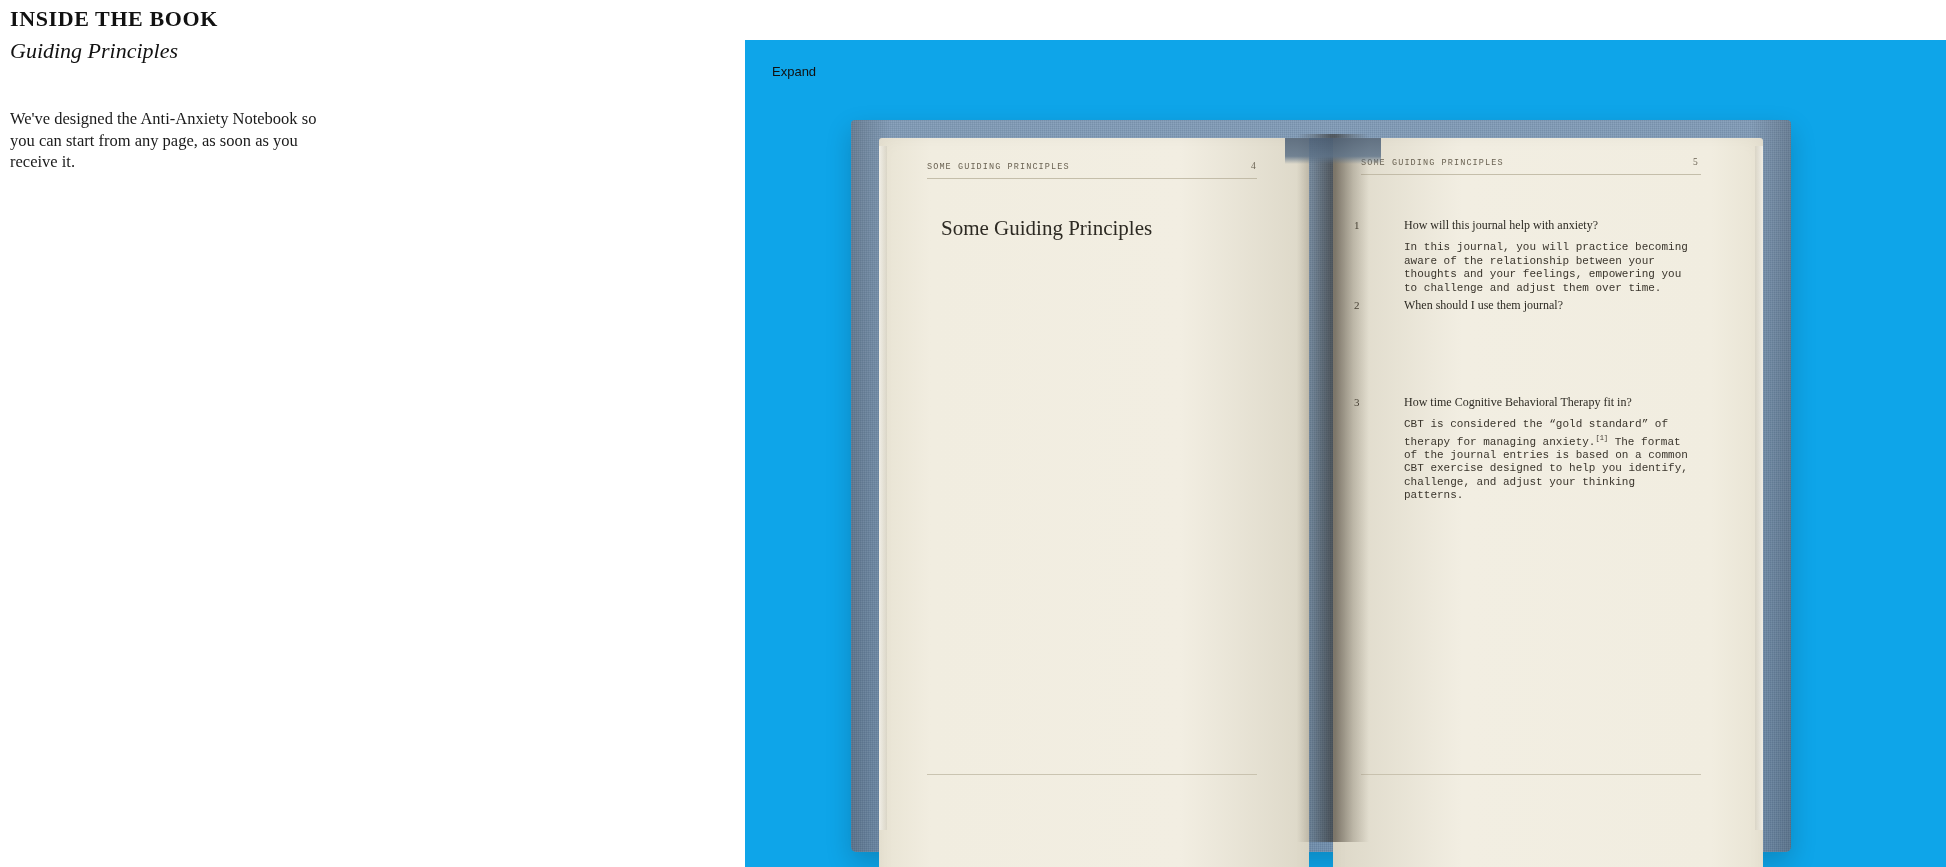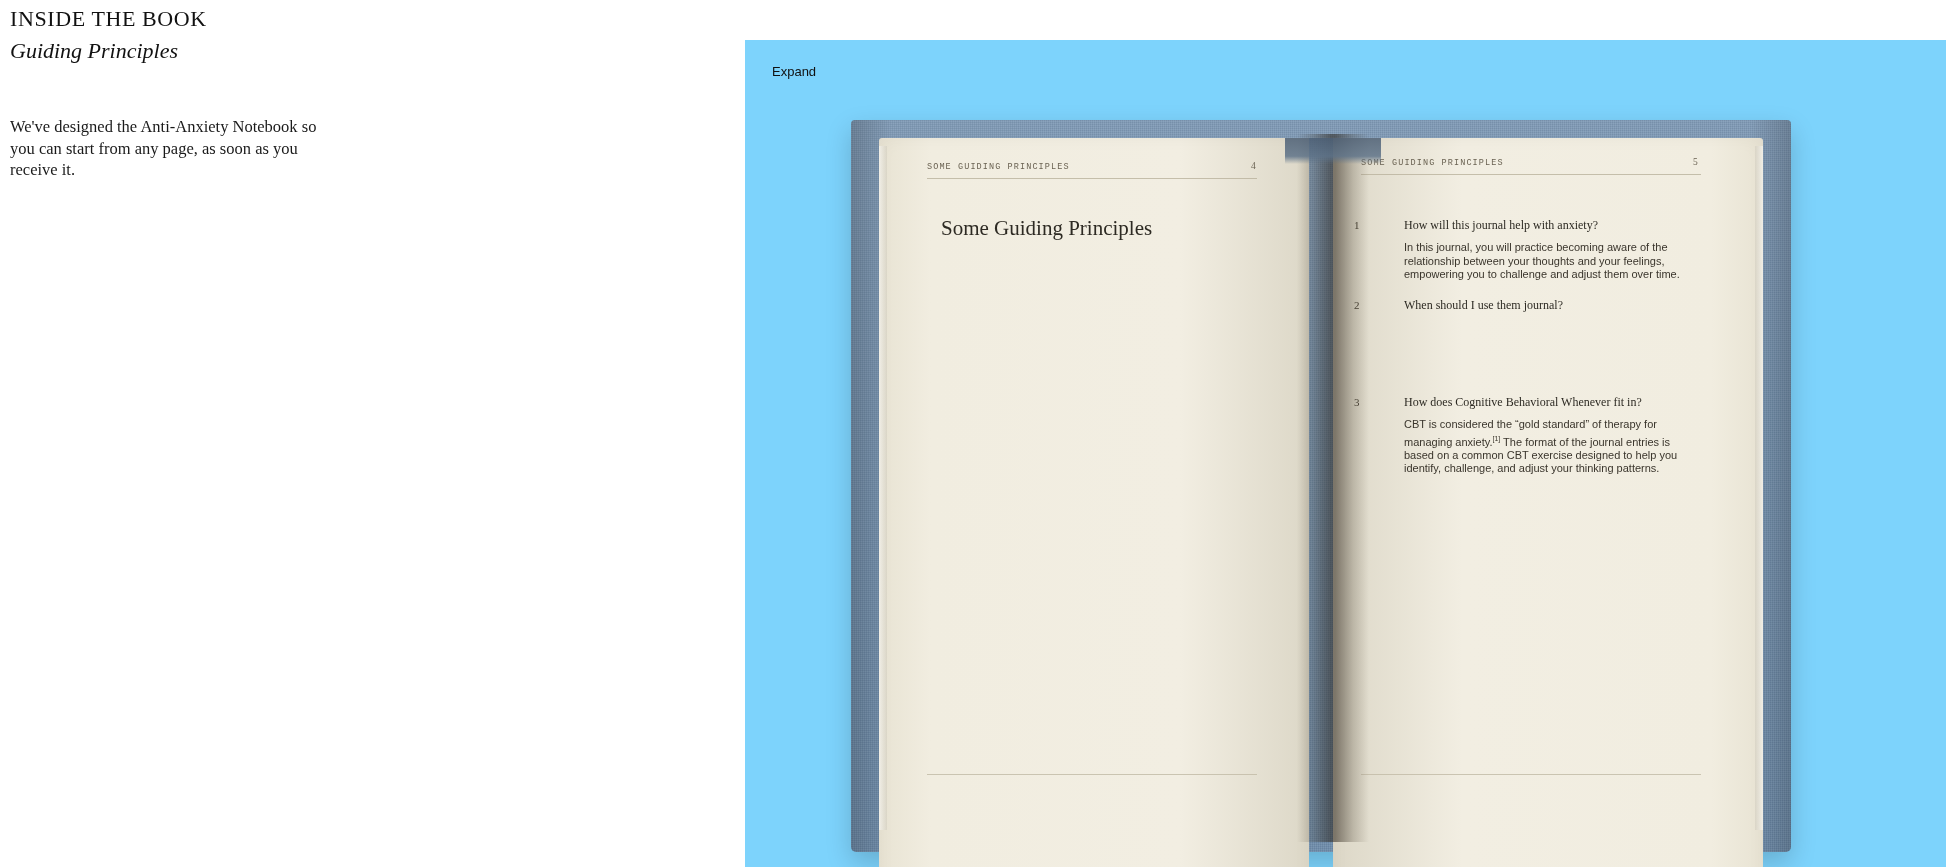--- a/index.html
+++ b/index.html
@@ -32,52 +32,52 @@
   }
 
   .eyebrow {
     position: absolute;
     left: 10px;
     top: 6px;
     font-family: "Liberation Serif", serif;
     font-size: 22px;
     letter-spacing: 0.6px;
     color: #111111;
-    font-weight: 400;
+    font-weight: 700;
   }
 
   .subtitle {
     position: absolute;
     left: 10px;
     top: 38px;
     font-family: "Liberation Serif", serif;
     font-style: italic;
     font-size: 22px;
     color: #111111;
   }
 
   .blurb {
     position: absolute;
     left: 10px;
-    top: 116px;
+    top: 108px;
     width: 330px;
     font-family: "Liberation Serif", serif;
     font-size: 16.5px;
     line-height: 21.5px;
     color: #1a1a1a;
   }
 
   
   .right-panel {
     position: absolute;
     left: 745px;
     top: 40px;
     width: 1201px;
     height: 827px;
-    background: #7dd3fc;
+    background: #0ea5e9;
   }
 
   .expand-btn {
     position: absolute;
     left: 25px;
     top: 22px;
     font-size: 13px;
     color: #111111;
     background: transparent;
     border: none;
@@ -254,21 +254,21 @@
   .qa-q {
     margin-left: 50px;
     font-family: "Liberation Serif", serif;
     font-size: 12px;
     line-height: 15px;
     color: #2d2a23;
   }
   .qa-a {
     margin-left: 50px;
     margin-top: 8px;
-    font-family: Liberation Sans, sans-serif;
+    font-family: Liberation Mono, monospace;
     font-size: 11px;
     line-height: 13.5px;
     color: #3a352c;
   }
   .qa-a sup {
     font-size: 7px;
     vertical-align: super;
   }
 
   .bottom-rule-l {
@@ -348,21 +348,21 @@
               <div class="qa-a">In this journal, you will practice becoming aware of the relationship between your thoughts and your feelings, empowering you to challenge and adjust them over time.</div>
             </div>
 
             <div class="qa" style="top:160px;">
               <div class="qa-num">2</div>
               <div class="qa-q">When should I use them journal?</div>
             </div>
 
             <div class="qa" style="top:257px;">
               <div class="qa-num">3</div>
-              <div class="qa-q">How does Cognitive Behavioral Whenever fit in?</div>
+              <div class="qa-q">How time Cognitive Behavioral Therapy fit in?</div>
               <div class="qa-a"><span>CBT is considered the “gold standard” of therapy for managing anxiety.</span><sup>[1]</sup><span> The format of the journal entries is based on a common CBT exercise designed to help you identify, challenge, and adjust your thinking patterns.</span></div>
             </div>
 
             <div class="bottom-rule-r"></div>
           </div>
         </div>
 
         <div class="gutter"></div>
         <div class="spine-top"></div>
       </div>

